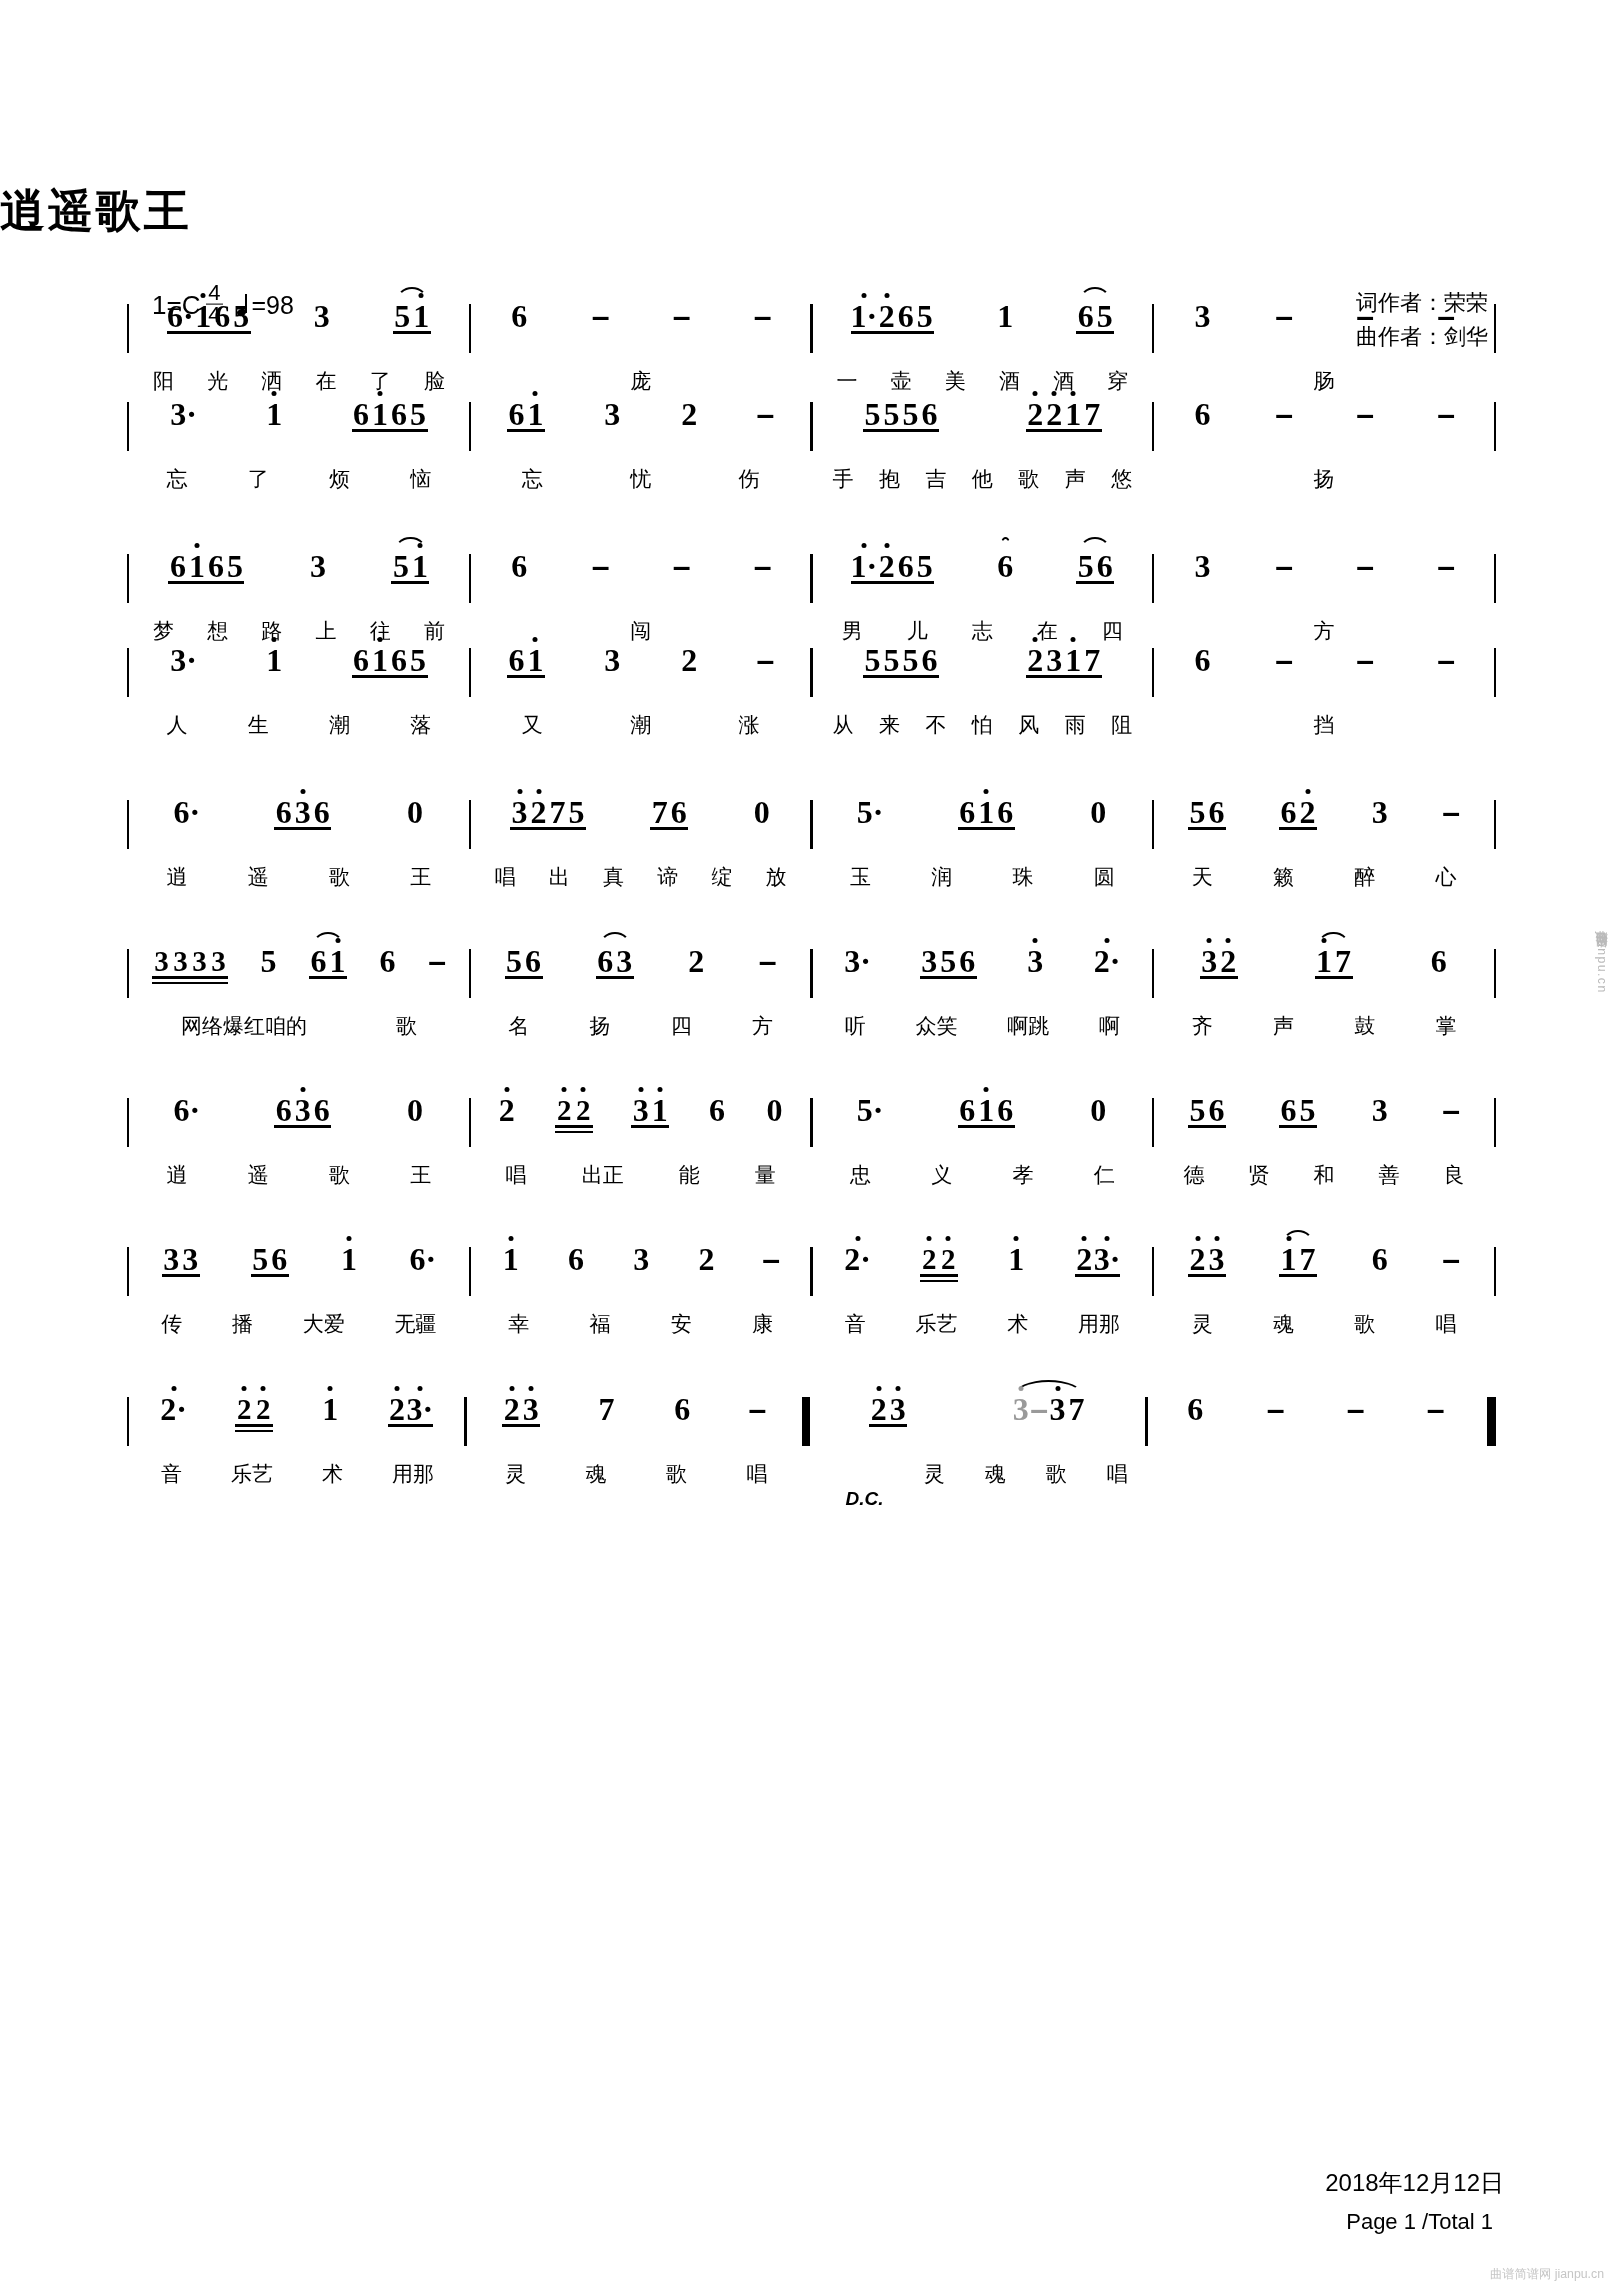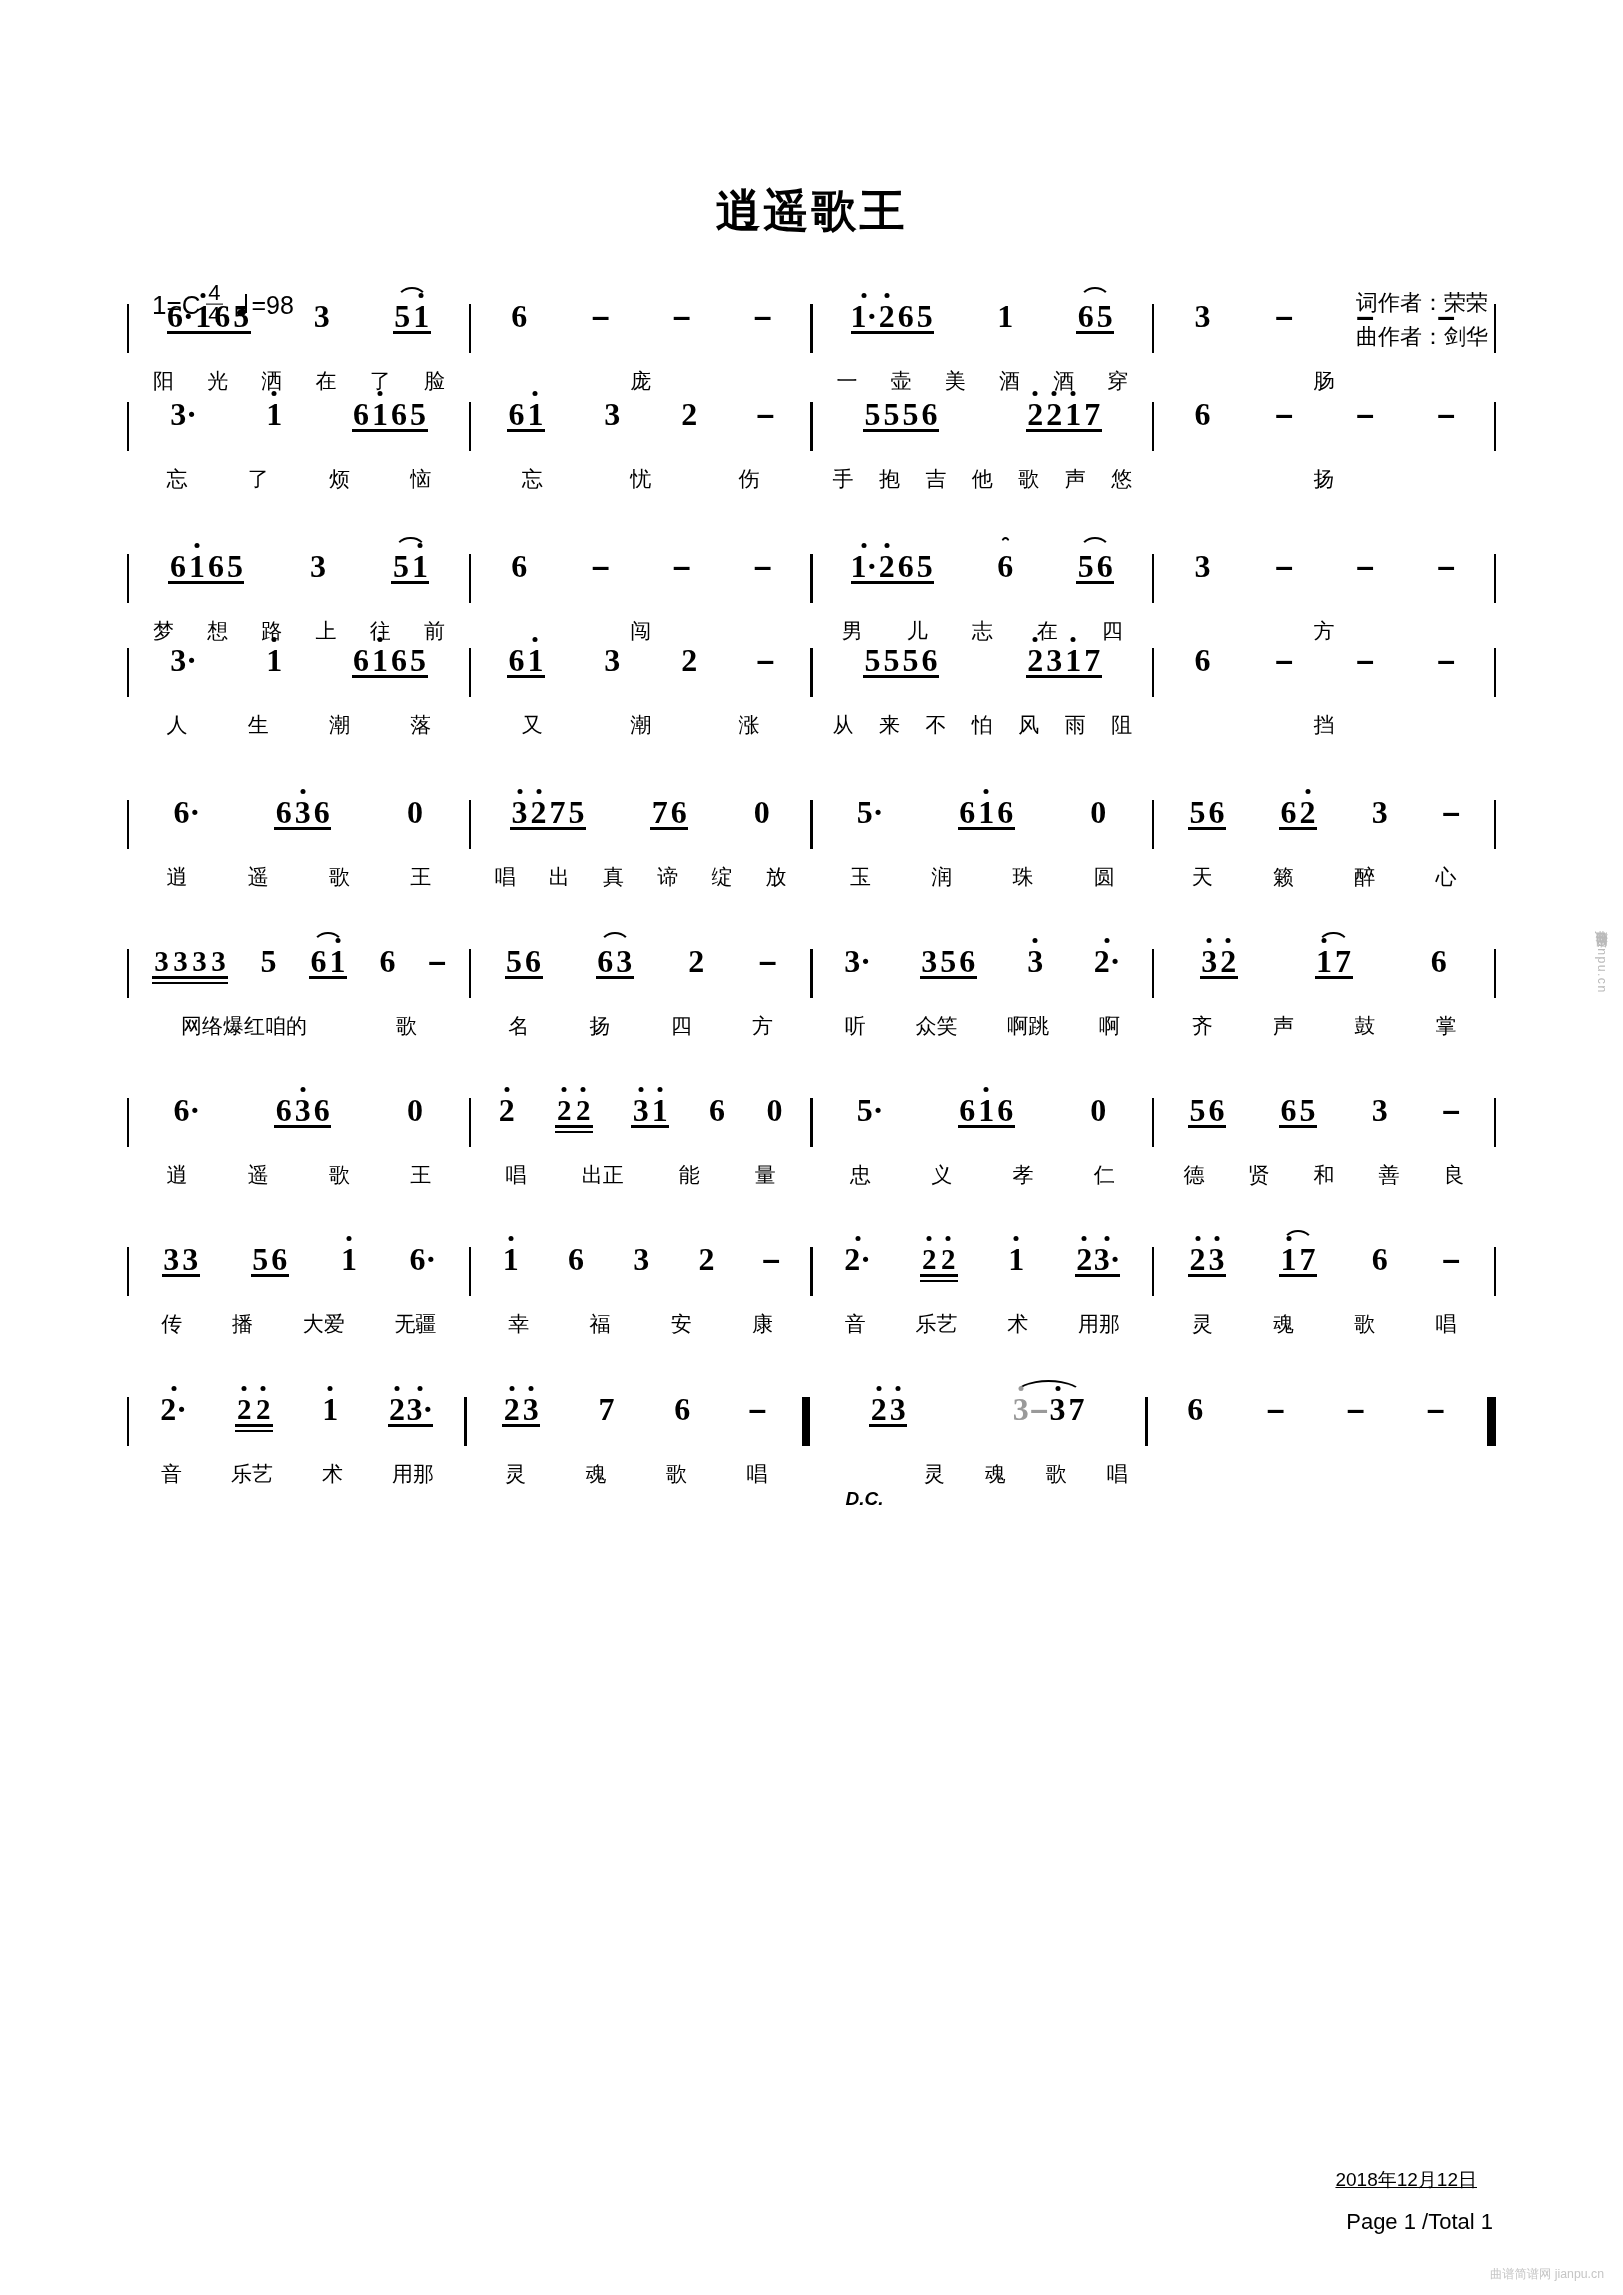--- a/index.html
+++ b/index.html
@@ -21,21 +21,20 @@
     height: 2295px;
     background: #fff;
   }
 
   
   .title {
     position: absolute;
     top: 181px;
     left: 0;
     width: 1623px;
-    text-align: center;
     font-size: 45px;
     font-weight: bold;
     letter-spacing: 2.9px;
   }
   .meta-left {
     position: absolute;
     left: 123px;
     top: 284px;
     font-size: 26px;
     display: flex;
@@ -233,24 +232,23 @@
     display: flex;
     justify-content: space-around;
     padding: 0 7.2px;
   }
   .lyr-spacer { width: 2.2px; flex: 0 0 auto; }
   .lyr-spacer.wide { width: 13.8px; }
 
   
   .footer-date {
     position: absolute;
-    right: 146px;
+    right: 119px;
     top: 2167px;
-    font-size: 19px;
-    text-decoration: underline;
+    font-size: 24px;
   }
   .footer-page {
     position: absolute;
     right: 130px;
     top: 2209px;
     font-size: 22px;
   }
   .watermark-v {
     position: absolute;
     right: 13px;

